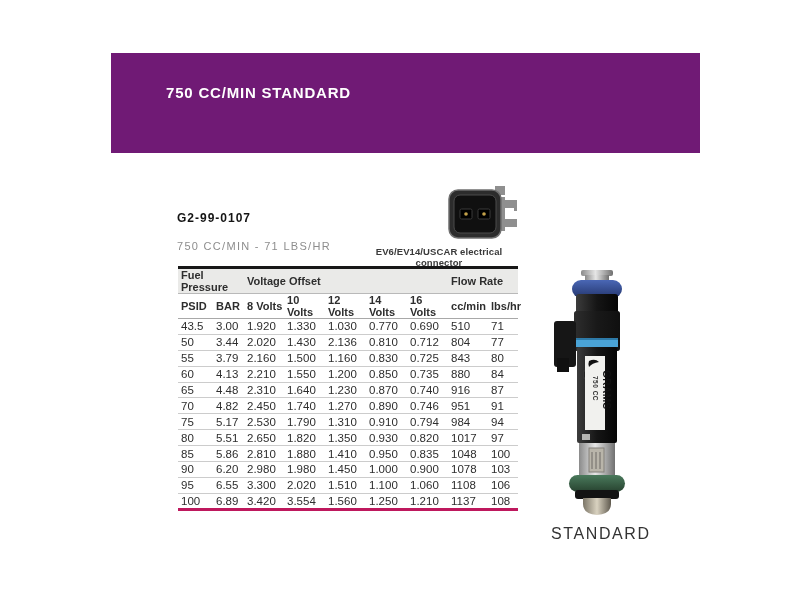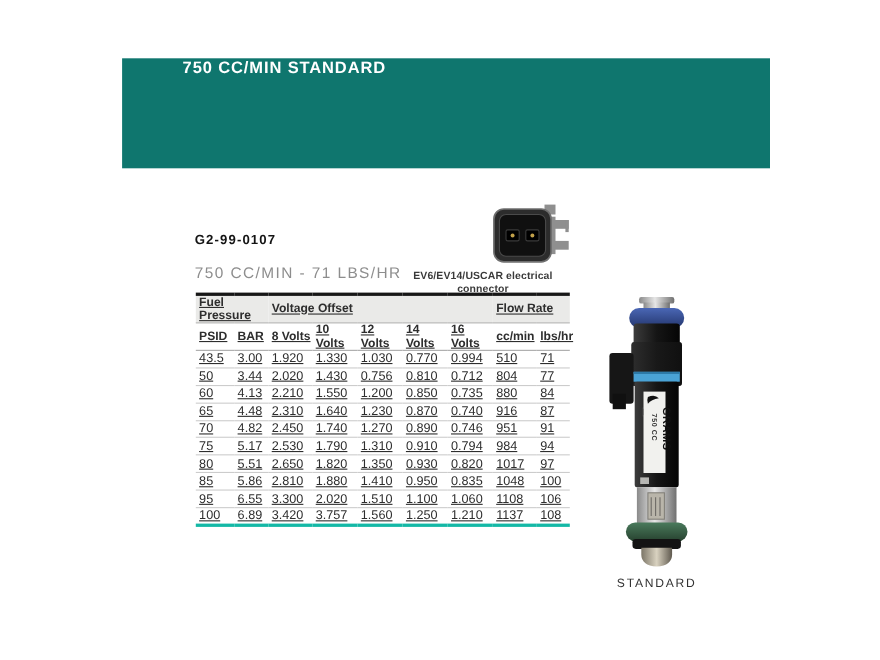--- a/index.html
+++ b/index.html
@@ -2,68 +2,68 @@
 <html><head>
 <meta charset="utf-8">
 <style>
   * { margin:0; padding:0; box-sizing:border-box; }
   html,body { width:800px; height:600px; background:#fff; }
   body { font-family:"Liberation Sans", sans-serif; }
   .page { position:relative; width:800px; height:600px; background:#ffffff; overflow:hidden; }
 
   .red-banner {
     position:absolute; left:111px; top:53px; width:589px; height:100px;
-    background:#0f766e; display:flex; align-items:flex-start;
+    background:#701a75; display:flex; align-items:center;
   }
   .banner-title {
     color:#ffffff; font-weight:bold; font-size:15px; letter-spacing:0.8px;
     padding:0 0 21px 55px;
   }
 
   .part-number {
     position:absolute; left:177px; top:211px;
     font-size:12px; font-weight:bold; color:#141414; letter-spacing:1px;
   }
   .part-subtitle {
     position:absolute; left:177px; top:240px;
-    font-size:14px; color:#8d8d8d; letter-spacing:1.3px;
+    font-size:11px; color:#8d8d8d; letter-spacing:1.3px;
   }
 
   .connector-icon-wrap { position:absolute; left:448px; top:185px; width:72px; height:58px; }
   .connector-caption {
     position:absolute; left:358px; top:246px; width:162px;
     font-size:9.5px; font-weight:bold; color:#3a3a3a; text-align:center; letter-spacing:0.1px;
   }
 
   .flow-table {
     position:absolute; left:178px; top:266px; width:340px;
     border-collapse:collapse; table-layout:fixed;
-    border-top:3px solid #171717; border-bottom:3px solid #14b8a6;
-    font-size:11.5px; color:#2e2e2e;text-decoration:underline;
+    border-top:3px solid #171717; border-bottom:3px solid #be185d;
+    font-size:11.5px; color:#2e2e2e;
   }
   .flow-table thead tr.group-row { background:#eaeae8; }
   .flow-table thead th { font-weight:bold; font-size:11px; text-align:left; padding:0 0 0 3px; }
   .flow-table thead tr.group-row th { height:17px; border-bottom:1px solid #b9b9b9; }
   .flow-table thead tr.col-row th { height:18px; border-bottom:1px solid #a8a8a8; }
   .flow-table th.span-center { text-align:left; }
   .flow-table tbody td {
     height:15.9px; padding:0 0 0 3px; border-bottom:1px solid #cccccc;
     white-space:nowrap;
   }
   .flow-table tbody tr:last-child td { border-bottom:none; }
 
   .footnote {
     position:absolute; left:177px; top:526px;
     font-size:10px; font-weight:bold; color:#4a4a4a; letter-spacing:0.1px;
   }
 
   .injector-wrap { position:absolute; left:551px; top:264px; width:92px; height:254px; }
   .standard-label {
     position:absolute; left:551px; top:525px; width:92px; text-align:center;
-    font-size:11px; color:#333333; letter-spacing:1.6px;
+    font-size:16px; color:#333333; letter-spacing:1.6px;
   }
 </style>
 </head>
 <body>
 
 <div class="page">
 
   <div class="red-banner">
     <div class="banner-title">750 CC/MIN STANDARD</div>
   </div>
@@ -119,34 +119,45 @@
         </tr>
     </thead>
     <tbody>
         <tr>
           <td>43.5</td>
           <td>3.00</td>
           <td>1.920</td>
           <td>1.330</td>
           <td>1.030</td>
           <td>0.770</td>
-          <td>0.994</td>
+          <td>0.690</td>
           <td>510</td>
           <td>71</td>
         </tr>
         <tr>
           <td>50</td>
           <td>3.44</td>
           <td>2.020</td>
           <td>1.430</td>
-          <td>0.756</td>
+          <td>2.136</td>
           <td>0.810</td>
           <td>0.712</td>
           <td>804</td>
           <td>77</td>
+        </tr>
+        <tr>
+          <td>55</td>
+          <td>3.79</td>
+          <td>2.160</td>
+          <td>1.500</td>
+          <td>1.160</td>
+          <td>0.830</td>
+          <td>0.725</td>
+          <td>843</td>
+          <td>80</td>
         </tr>
         <tr>
           <td>60</td>
           <td>4.13</td>
           <td>2.210</td>
           <td>1.550</td>
           <td>1.200</td>
           <td>0.850</td>
           <td>0.735</td>
           <td>880</td>
@@ -201,35 +212,46 @@
           <td>5.86</td>
           <td>2.810</td>
           <td>1.880</td>
           <td>1.410</td>
           <td>0.950</td>
           <td>0.835</td>
           <td>1048</td>
           <td>100</td>
         </tr>
         <tr>
+          <td>90</td>
+          <td>6.20</td>
+          <td>2.980</td>
+          <td>1.980</td>
+          <td>1.450</td>
+          <td>1.000</td>
+          <td>0.900</td>
+          <td>1078</td>
+          <td>103</td>
+        </tr>
+        <tr>
           <td>95</td>
           <td>6.55</td>
           <td>3.300</td>
           <td>2.020</td>
           <td>1.510</td>
           <td>1.100</td>
           <td>1.060</td>
           <td>1108</td>
           <td>106</td>
         </tr>
         <tr>
           <td>100</td>
           <td>6.89</td>
           <td>3.420</td>
-          <td>3.757</td>
+          <td>3.554</td>
           <td>1.560</td>
           <td>1.250</td>
           <td>1.210</td>
           <td>1137</td>
           <td>108</td>
         </tr>
       </tbody>
   </table>
 
 

